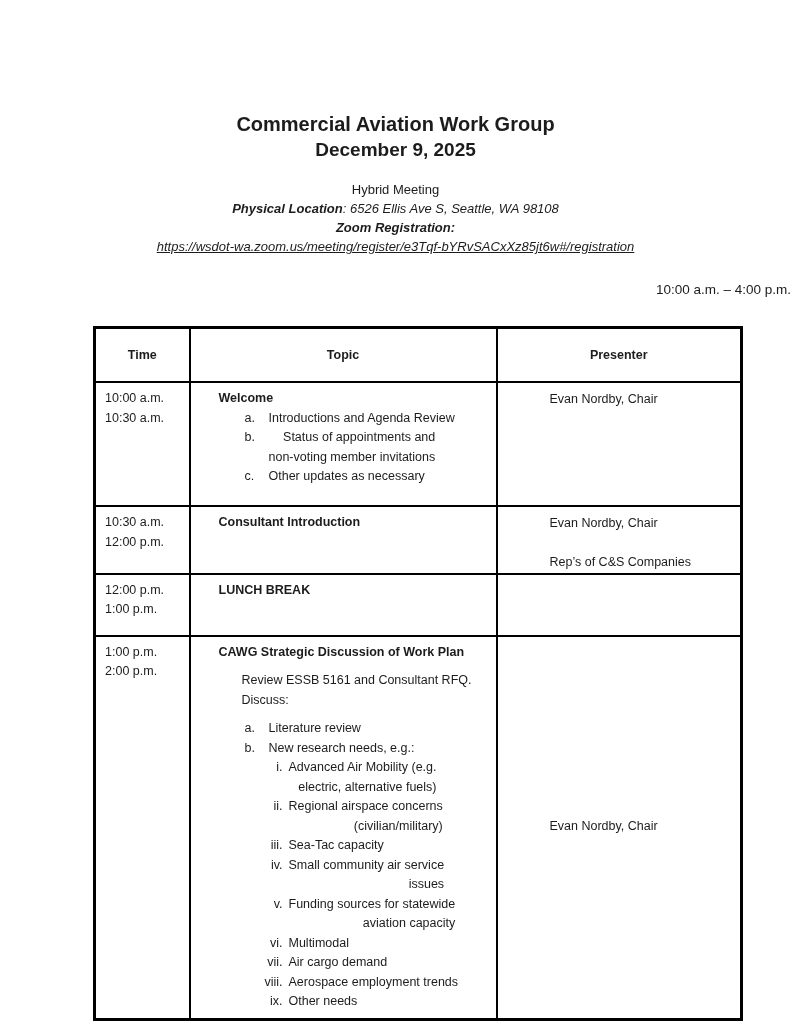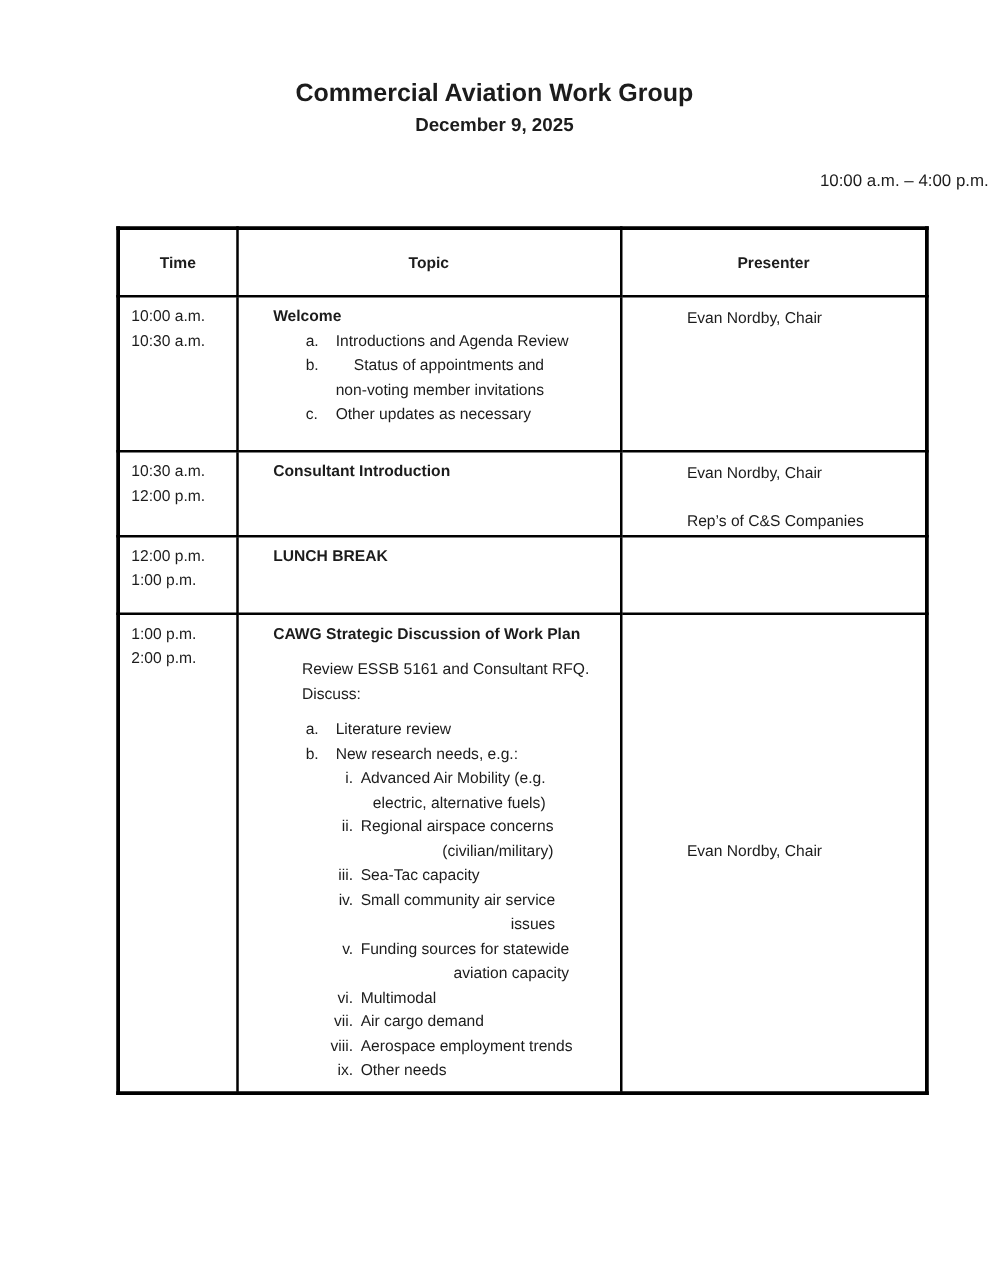--- a/index.html
+++ b/index.html
@@ -4,22 +4,22 @@
 <style>
   html, body { margin:0; padding:0; }
   body {
     width:791px; height:1024px; background:#ffffff;
     font-family:"Liberation Sans", sans-serif;
     color:#1c1c1c;
   }
   .page { position:relative; width:791px; height:1024px; overflow:hidden; background:#fff; }
   .center { text-align:center; }
 
-  .doc-title { font-size:20px; font-weight:bold; line-height:25px; margin:63px 0 2px 0; }
-  .doc-subline { font-size:15px; font-weight:bold; line-height:21px; }
+  .doc-title { font-size:20px; font-weight:bold; line-height:25px; margin:112px 0 2px 0; }
+  .doc-subline { font-size:19px; font-weight:bold; line-height:21px; }
 
   .meta-block { margin-top:20px; }
   .meta-line { font-size:13px; line-height:19px; }
   .bi { font-weight:bold; font-style:italic; }
   .it { font-style:italic; }
   .zoom-link {
     display:inline-block; font-size:13px; line-height:19px; font-style:italic;
     color:#1c1c1c; text-decoration:underline; cursor:pointer;
   }
   .time-range { font-size:13.5px; line-height:19px; margin-top:24px;text-align:right; }
@@ -60,20 +60,26 @@
   tr.row-3 { height:364px; }
 </style>
 </head>
 <body>
 
 <div class="page">
 
   <div class="center doc-title">Commercial Aviation Work Group</div>
   <div class="center doc-subline">December 9, 2025</div>
 
+  <div class="center meta-block">
+    <div class="meta-line">Hybrid Meeting</div>
+    <div class="meta-line it"><span class="bi">Physical Location</span><span>: 6526 Ellis Ave S, Seattle, WA 98108</span></div>
+    <div class="meta-line bi">Zoom Registration:</div>
+    <div><a class="zoom-link">https://wsdot-wa.zoom.us/meeting/register/e3Tqf-bYRvSACxXz85jt6w#/registration</a></div>
+  </div>
 
   <div class="center time-range">10:00 a.m. – 4:00 p.m.</div>
 
   <table class="agenda">
     <colgroup>
       <col style="width:95px">
         <col style="width:307px">
         <col style="width:245px">
     </colgroup>
     <tbody>

